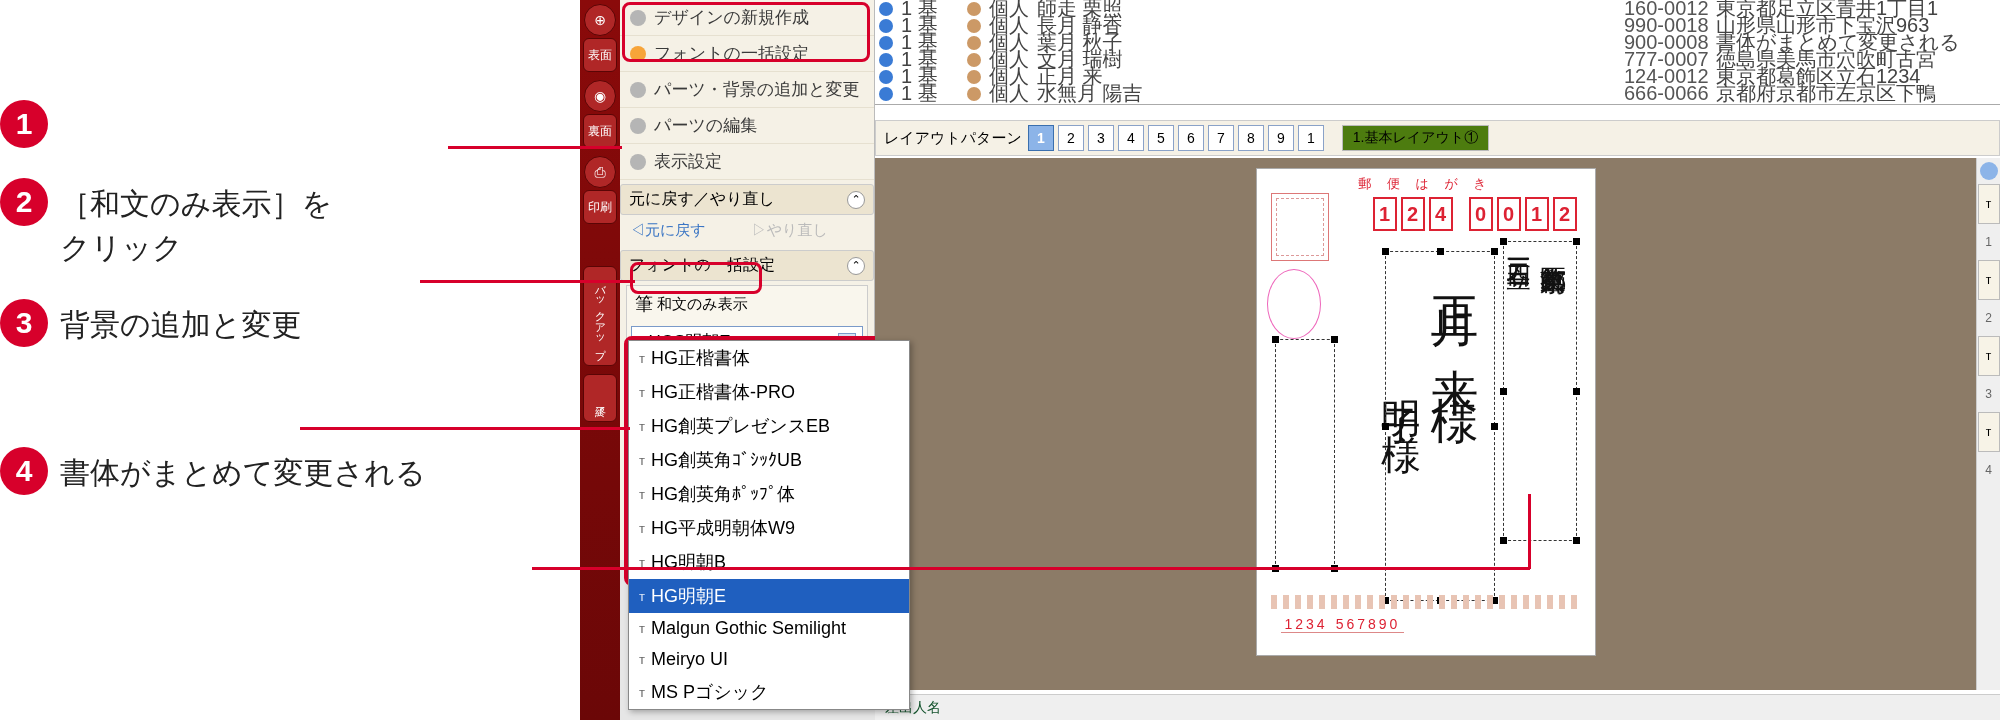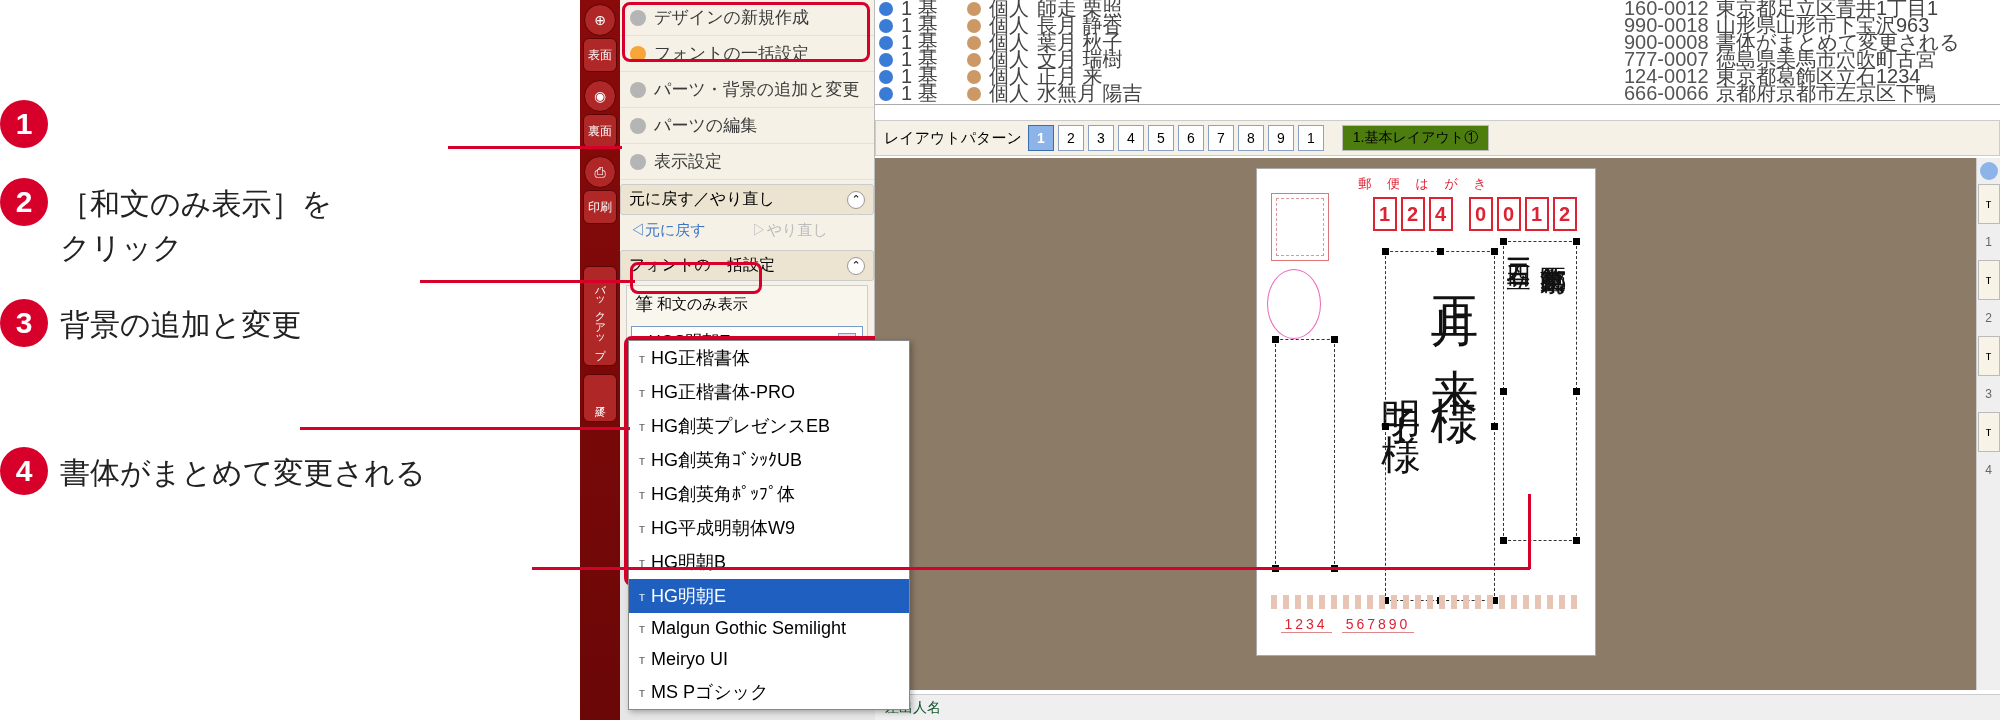--- a/index.html
+++ b/index.html
@@ -77,21 +77,21 @@
   .pc-stamp{position:absolute;top:24px;left:14px;width:58px;height:68px;border:1px solid #d77;}
   .pc-stamp::after{content:'';position:absolute;inset:4px;border:1px dashed #d99;}
   .pc-deco{position:absolute;top:100px;left:10px;width:54px;height:70px;border:1px solid #e6b;border-radius:50%;}
   .pc-vtext{position:absolute;writing-mode:vertical-rl;font-family:"Yu Mincho","MS Mincho",serif;color:#111;}
   .pc-addr1{top:78px;right:24px;font-size:26px;height:280px;}
   .pc-addr2{top:78px;right:60px;font-size:24px;height:280px;}
   .pc-name1{top:90px;right:108px;font-size:48px;font-weight:500;height:330px;letter-spacing:8px;}
   .pc-name2{top:200px;right:166px;font-size:40px;height:220px;letter-spacing:8px;}
   .pc-sel{position:absolute;border:1px dashed #333;}
   .pc-sel .h{position:absolute;width:7px;height:7px;background:#000;}
-  .pc-bottom-zip{position:absolute;bottom:22px;left:24px;display:flex;gap:10px;color:#d23;font-size:14px;letter-spacing:3px;}
+  .pc-bottom-zip{position:absolute;bottom:22px;left:24px;display:flex;color:#d23;font-size:14px;letter-spacing:3px;}
   .pc-bottom-zip .grp{border-bottom:1px solid #d88;padding:0 4px;}
   .pc-bot-deco{position:absolute;bottom:46px;left:14px;right:14px;height:14px;background:repeating-linear-gradient(90deg,#e8c4b4 0 6px,transparent 6px 12px);}
 
   
   .right-rail{position:absolute;right:0;top:158px;width:24px;bottom:30px;background:#efefef;border-left:1px solid #ccc;font-size:12px;}
   .right-rail .rbtn{width:22px;height:40px;border:1px solid #bbb;margin:3px auto;background:#f7f3e7;display:flex;align-items:center;justify-content:center;}
   .right-rail .rnum{text-align:center;padding:8px 0;color:#666;}
   .right-rail .circ{width:18px;height:18px;border-radius:50%;background:#8cb4e8;margin:4px auto;}
 
   .statusbar{position:absolute;left:295px;right:0;bottom:0;height:26px;background:#efefef;border-top:1px solid #ccc;font-size:14px;display:flex;align-items:center;justify-content:flex-start;padding:0 10px;color:#14532d;}

